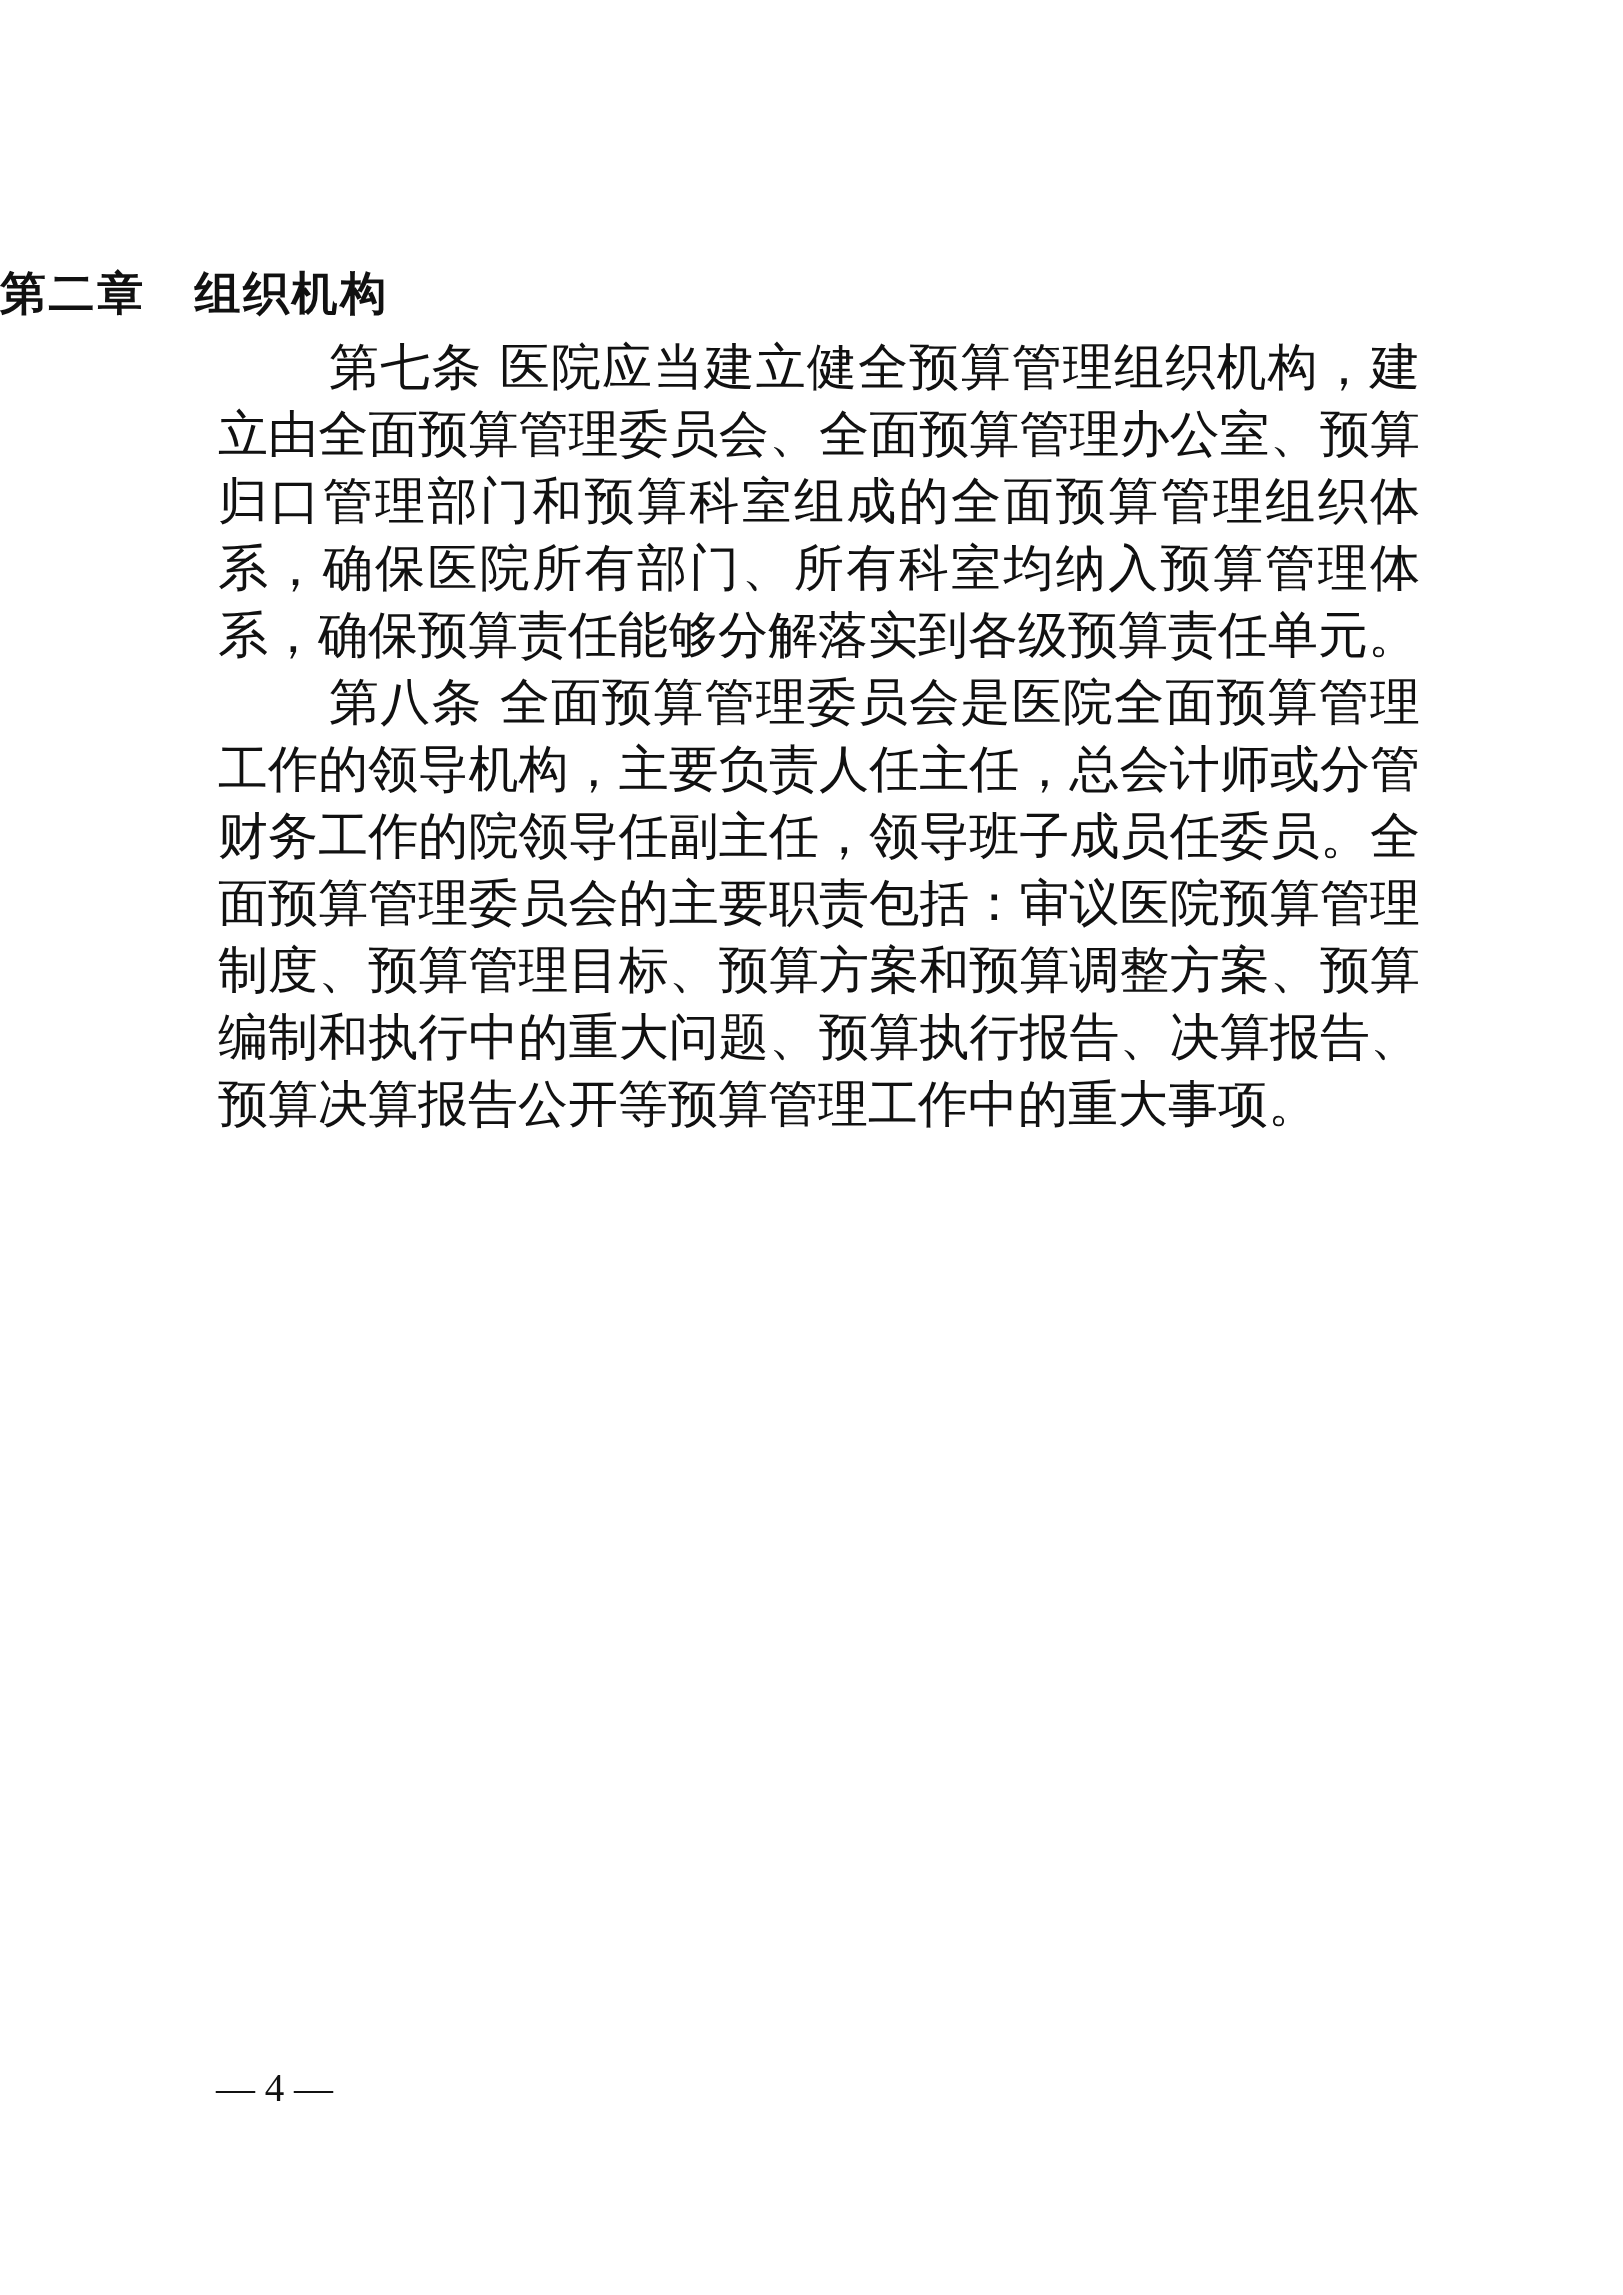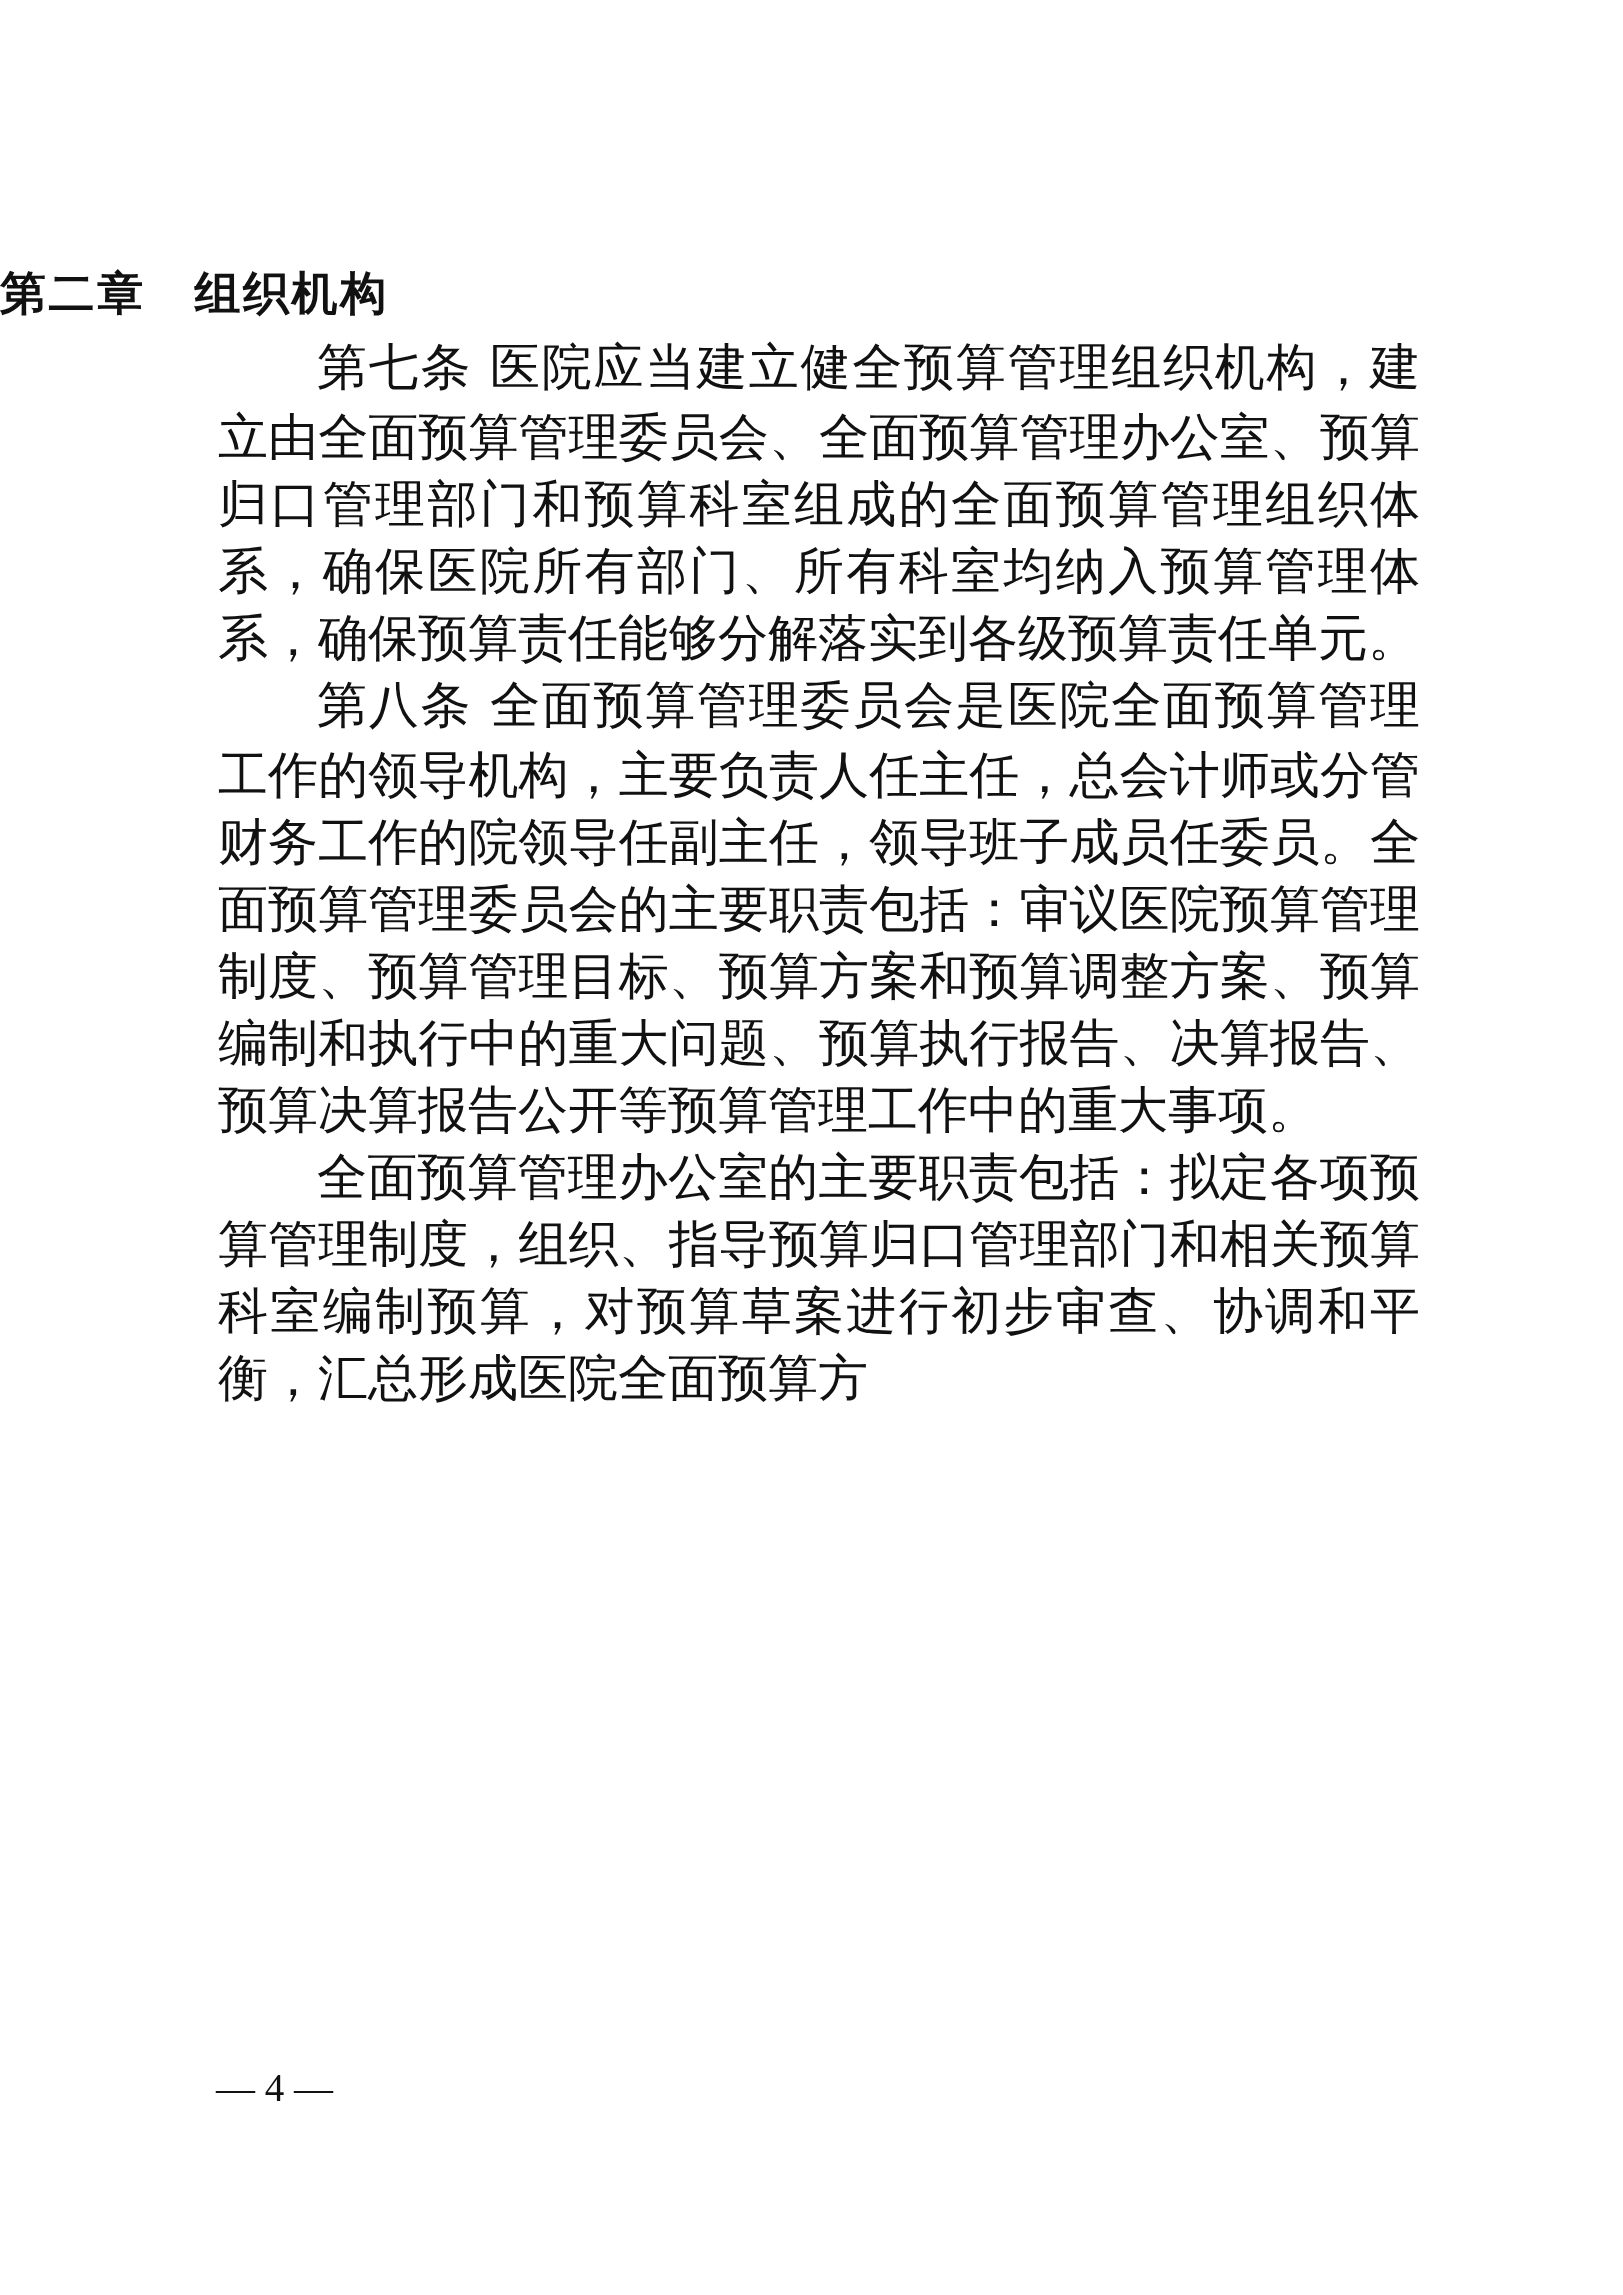--- a/index.html
+++ b/index.html
@@ -44,22 +44,23 @@
       line-height: 67px;
       text-align: justify;
       text-justify: inter-character;
     }
     .para {
       margin: 0;
       padding: 0;
       text-indent: 99px;
     }
     .article-label {
-      font-family: Liberation Mono, monospace;
+      font-family: Liberation Sans, sans-serif;
       font-weight: normal;
+      margin-left: 12px;
     }
     .page-number {
       position: absolute;
       left: 216px;
       top: 2062px;
       font-family: "Liberation Serif", "DejaVu Serif", serif;
       font-size: 39px;
       line-height: 52px;
       white-space: pre;
     }
@@ -71,20 +72,19 @@
 
   <div class="chapter-title">第二章　组织机构</div>
 
   <div class="body-text">
 
     <p class="para"><span class="article-label">第七条</span><span> 医院应当建立健全预算管理组织机构，建立由全面预算管理委员会、全面预算管理办公室、预算归口管理部门和预算科室组成的全面预算管理组织体系，确保医院所有部门、所有科室均纳入预算管理体系，确保预算责任能够分解落实到各级预算责任单元。</span></p>
 
     <p class="para"><span class="article-label">第八条</span><span> 全面预算管理委员会是医院全面预算管理工作的领导机构，主要负责人任主任，总会计师或分管财务工作的院领导任副主任，领导班子成员任委员。全面预算管理委员会的主要职责包括：审议医院预算管理制度、预算管理目标、预算方案和预算调整方案、预算编制和执行中的重大问题、预算执行报告、决算报告、预算决算报告公开等预算管理工作中的重大事项。</span></p>
 
 
-    <p class="para"><span>全面预算管理办公室的主要职责包括：拟定各项预算管理制度，组织、指导预算归口管理部门和相关预算科室编制预算，对预算草案进行初步审查、协调和平衡，汇总形成医院全面预算方</span></p>
 
   </div>
 
   <div class="page-number">— 4 —</div>
 
 </div>
 
 
 </body></html>

